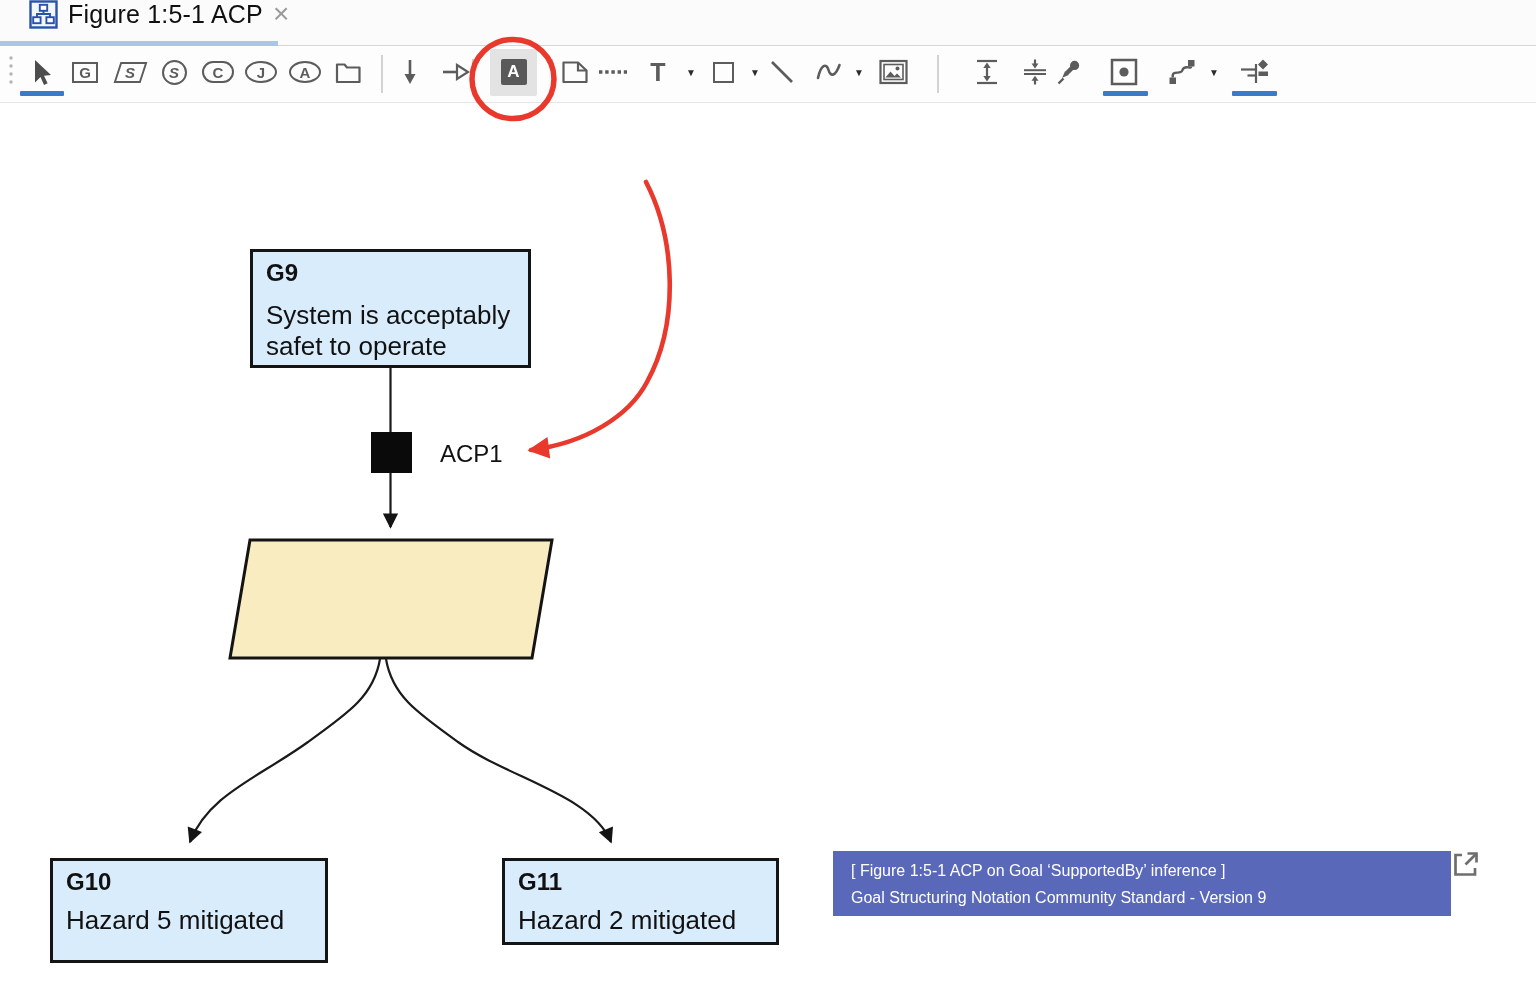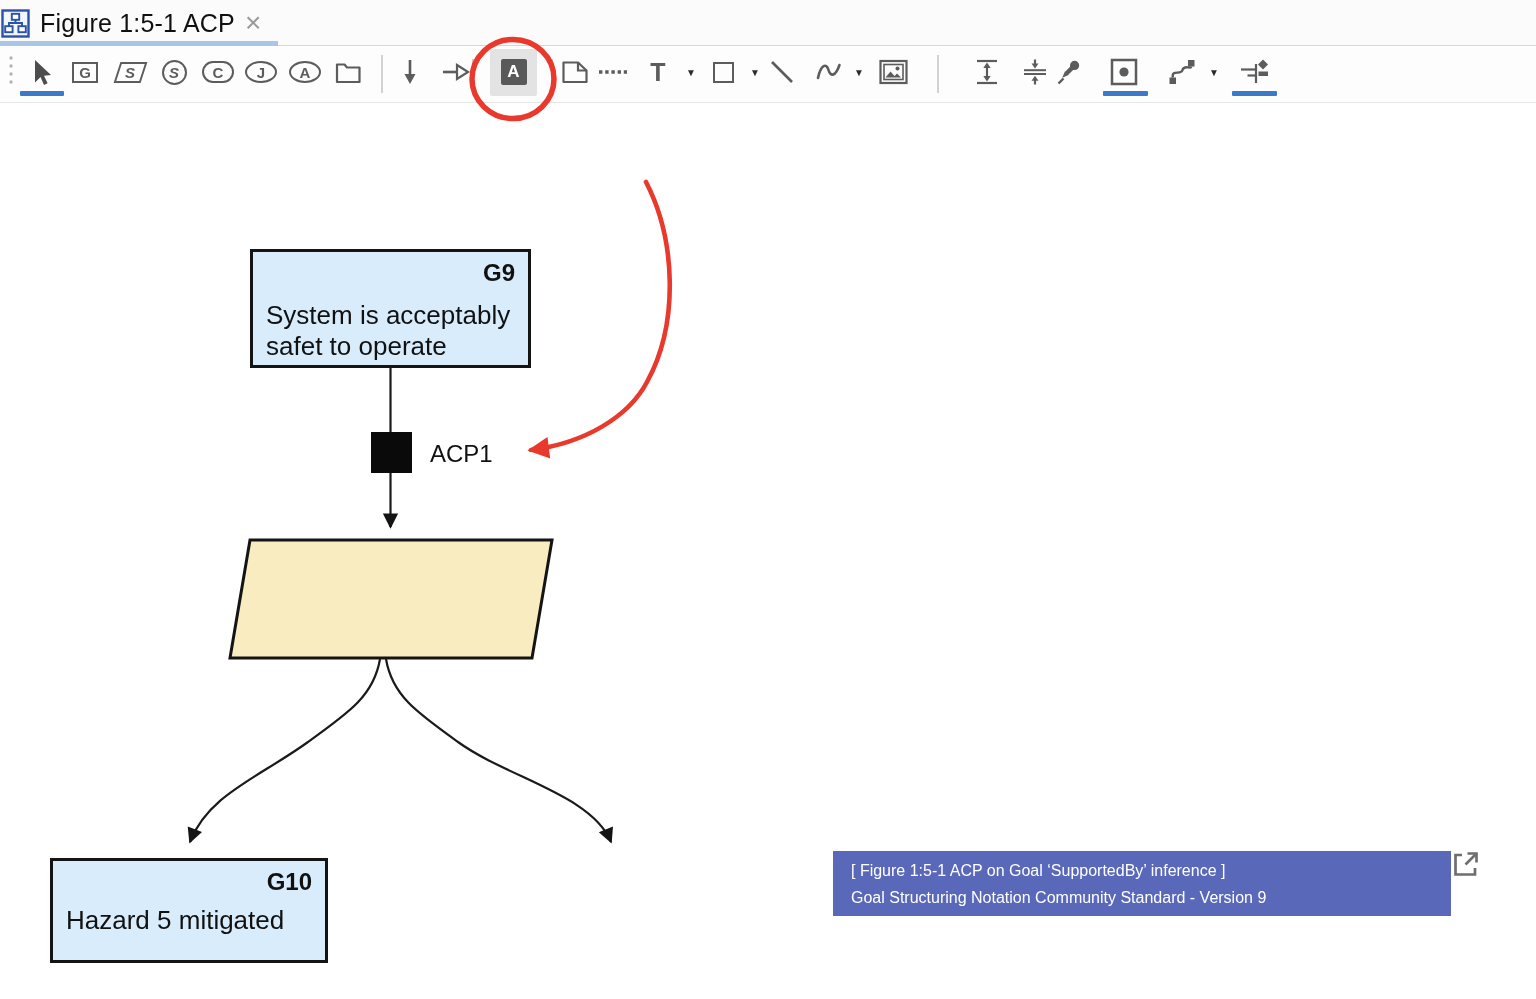--- a/index.html
+++ b/index.html
@@ -2,21 +2,21 @@
 <html><head>
 <meta charset="utf-8">
 <style>
   * { margin:0; padding:0; box-sizing:border-box; }
   html,body { background:#ffffff; }
   body { font-family:"Liberation Sans","DejaVu Sans",sans-serif; }
   #app { position:relative; width:1536px; height:999px; background:#ffffff; overflow:hidden; }
 
   
   .tabbar { position:absolute; left:0; top:0; width:1536px; height:46px; background:#fbfbfb; border-bottom:1px solid #d6d6d6; }
-  .tab { position:absolute; left:0; top:0; height:46px; display:flex; align-items:center; padding-left:1px; }
+  .tab { position:absolute; left:0; top:0; height:46px; display:flex; padding-left:29px; }
   .tab-title { font-size:25px; color:#101010; margin-left:10px; letter-spacing:.2px; }
   .tab-close { font-size:28px; color:#9a9a9a; margin-left:10px; line-height:1; cursor:default; }
   .tab-underline { position:absolute; left:0; top:41px; width:278px; height:5px; background:#a9c7e4; }
 
   
   .toolbar { position:absolute; left:0; top:47px; width:1536px; height:56px; background:#fdfdfd; border-bottom:1px solid #e6e6e6; }
   .tb { position:absolute; top:0; height:50px; width:36px; display:flex; align-items:center; justify-content:center; }
   .tb svg { display:block; }
   .vsep  { position:absolute; top:8px; width:2px; height:38px; background:#d2d2d2; }
   .vsep-s{ position:absolute; top:12px; width:1.5px; height:31px; background:#cccccc; }
@@ -34,32 +34,32 @@
   .caret { font-size:10px; color:#2b2b2b; width:14px; text-align:center; }
   .t-glyph { font-size:25px; font-weight:bold; color:#5c5c5c; }
   .rect-tool { width:21px; height:21px; border:2.4px solid #5c5c5c; }
 
   
   .canvas { position:absolute; left:0; top:104px; width:1536px; height:895px; background:#ffffff; }
 
   .tooltip { position:absolute; left:397px; top:128px; height:43px; background:#f7f7f7; border:2px solid #9b9b9b; box-shadow:0 2px 4px rgba(0,0,0,.22); display:flex; align-items:center; padding:0 19px; font-size:22px; color:#111; white-space:nowrap; }
 
   .node { position:absolute; border:3px solid #141414; background:#d9ecfb; padding:7px 13px; color:#111; }
-  .node .nid { font-size:24px; font-weight:bold; margin-bottom:13px;text-align:right; }
+  .node .nid { font-size:24px; font-weight:bold; margin-bottom:13px; }
   .node .ntext { font-size:26px; line-height:31px; }
   #node-g9  { left:250px; top:249px; width:281px; height:119px; }
   #node-g10 { left:50px;  top:858px; width:278px; height:105px; }
   #node-g11 { left:502px; top:858px; width:277px; height:87px; }
   #node-g10 .nid, #node-g11 .nid { margin-bottom:9px; }
 
   .s3-text { position:absolute; left:257px; top:547px; width:280px; color:#111; }
   .s3-text .nid { font-size:24px; font-weight:bold; margin-bottom:14px; }
   .s3-text .ntext { font-size:23.5px; line-height:31px; }
 
-  .acp-label { position:absolute; left:430px; top:440px; font-size:24px; color:#111; }
+  .acp-label { position:absolute; left:440px; top:440px; font-size:24px; color:#111; }
 
   .banner { position:absolute; left:833px; top:851px; width:618px; height:65px; background:#5a68b9; color:#ffffff; display:flex; flex-direction:column; justify-content:center; padding-left:18px; font-size:16px; line-height:27px; white-space:nowrap; }
 
   .extlink { position:absolute; left:1450px; top:848px; width:32px; height:32px; }
 
   .overlay { position:absolute; left:0; top:0; width:1536px; height:999px; pointer-events:none; z-index:60; }
 </style>
 </head>
 <body>
 
@@ -294,20 +294,24 @@
   <div class="s3-text">
     <div class="nid">S3</div>
     <div class="ntext">Argument over all hazards</div>
   </div>
 
   <div class="node" id="node-g10">
     <div class="nid">G10</div>
     <div class="ntext">Hazard 5 mitigated</div>
   </div>
 
+  <div class="node" id="node-g11">
+    <div class="nid">G11</div>
+    <div class="ntext">Hazard 2 mitigated</div>
+  </div>
 
   <div class="acp-label">ACP1</div>
 
   <div class="banner">
     <div>[ Figure 1:5-1 ACP on Goal ‘SupportedBy’ inference ]</div>
     <div>Goal Structuring Notation Community Standard - Version 9</div>
   </div>
 
   <svg class="extlink" viewBox="0 0 32 32">
     <path d="M12 7 H5.5 V26.5 H25 V20" fill="none" stroke="#6e6e6e" stroke-width="2.7"></path>

